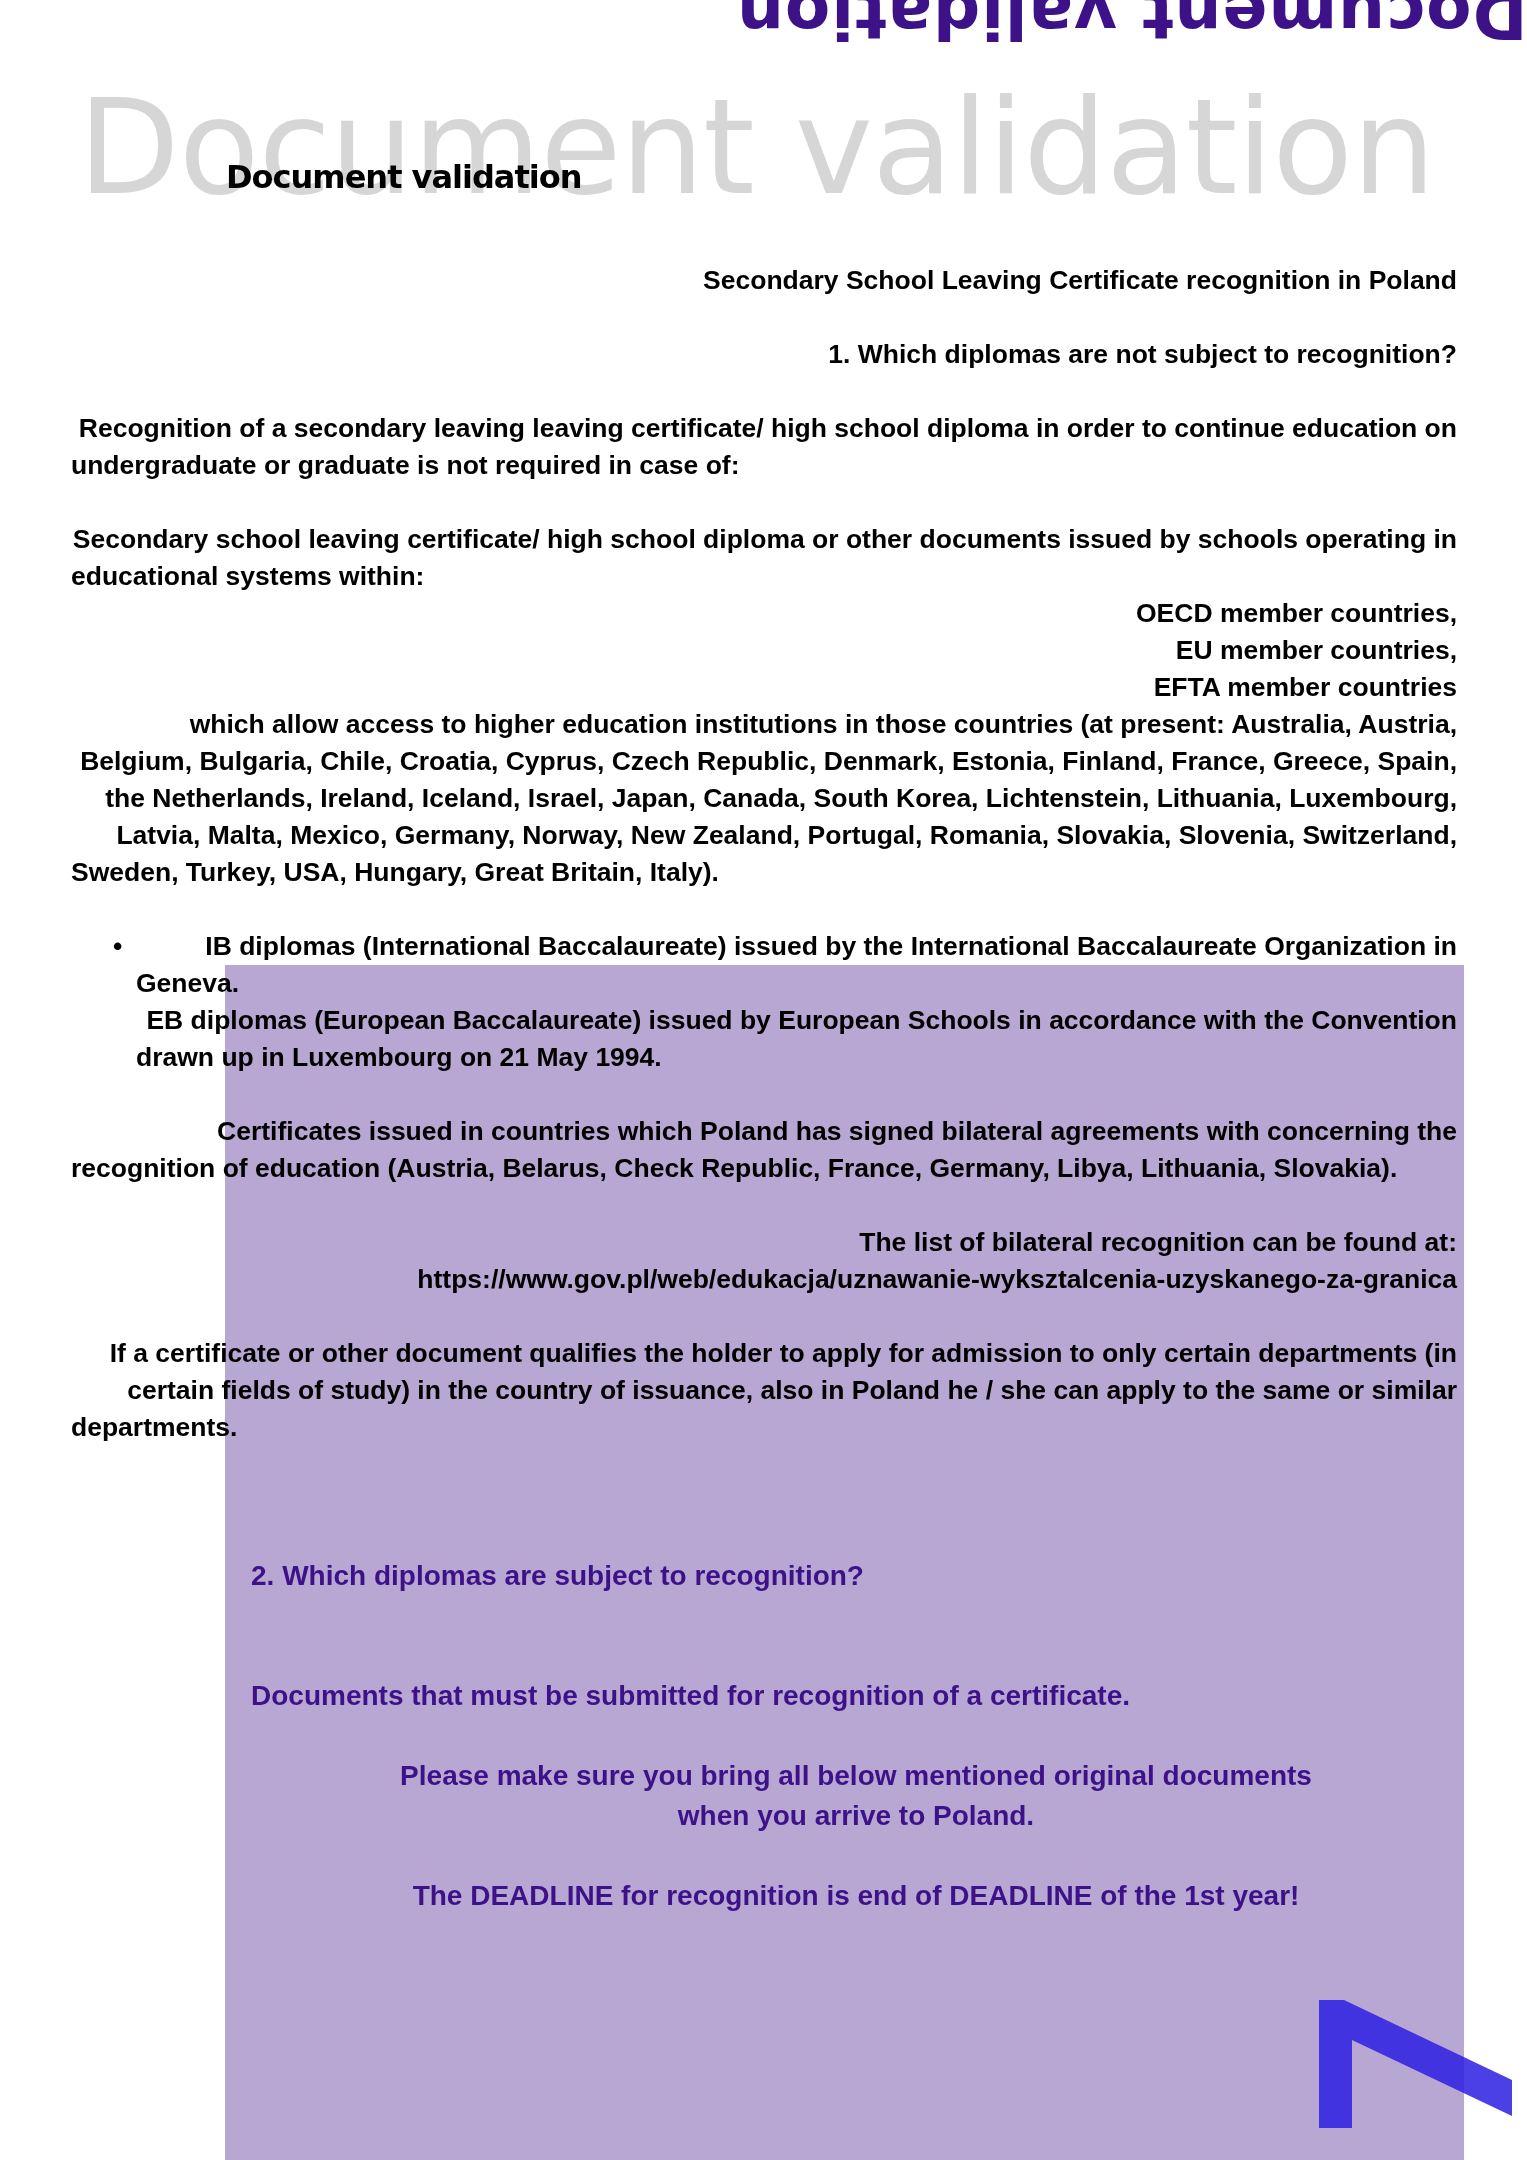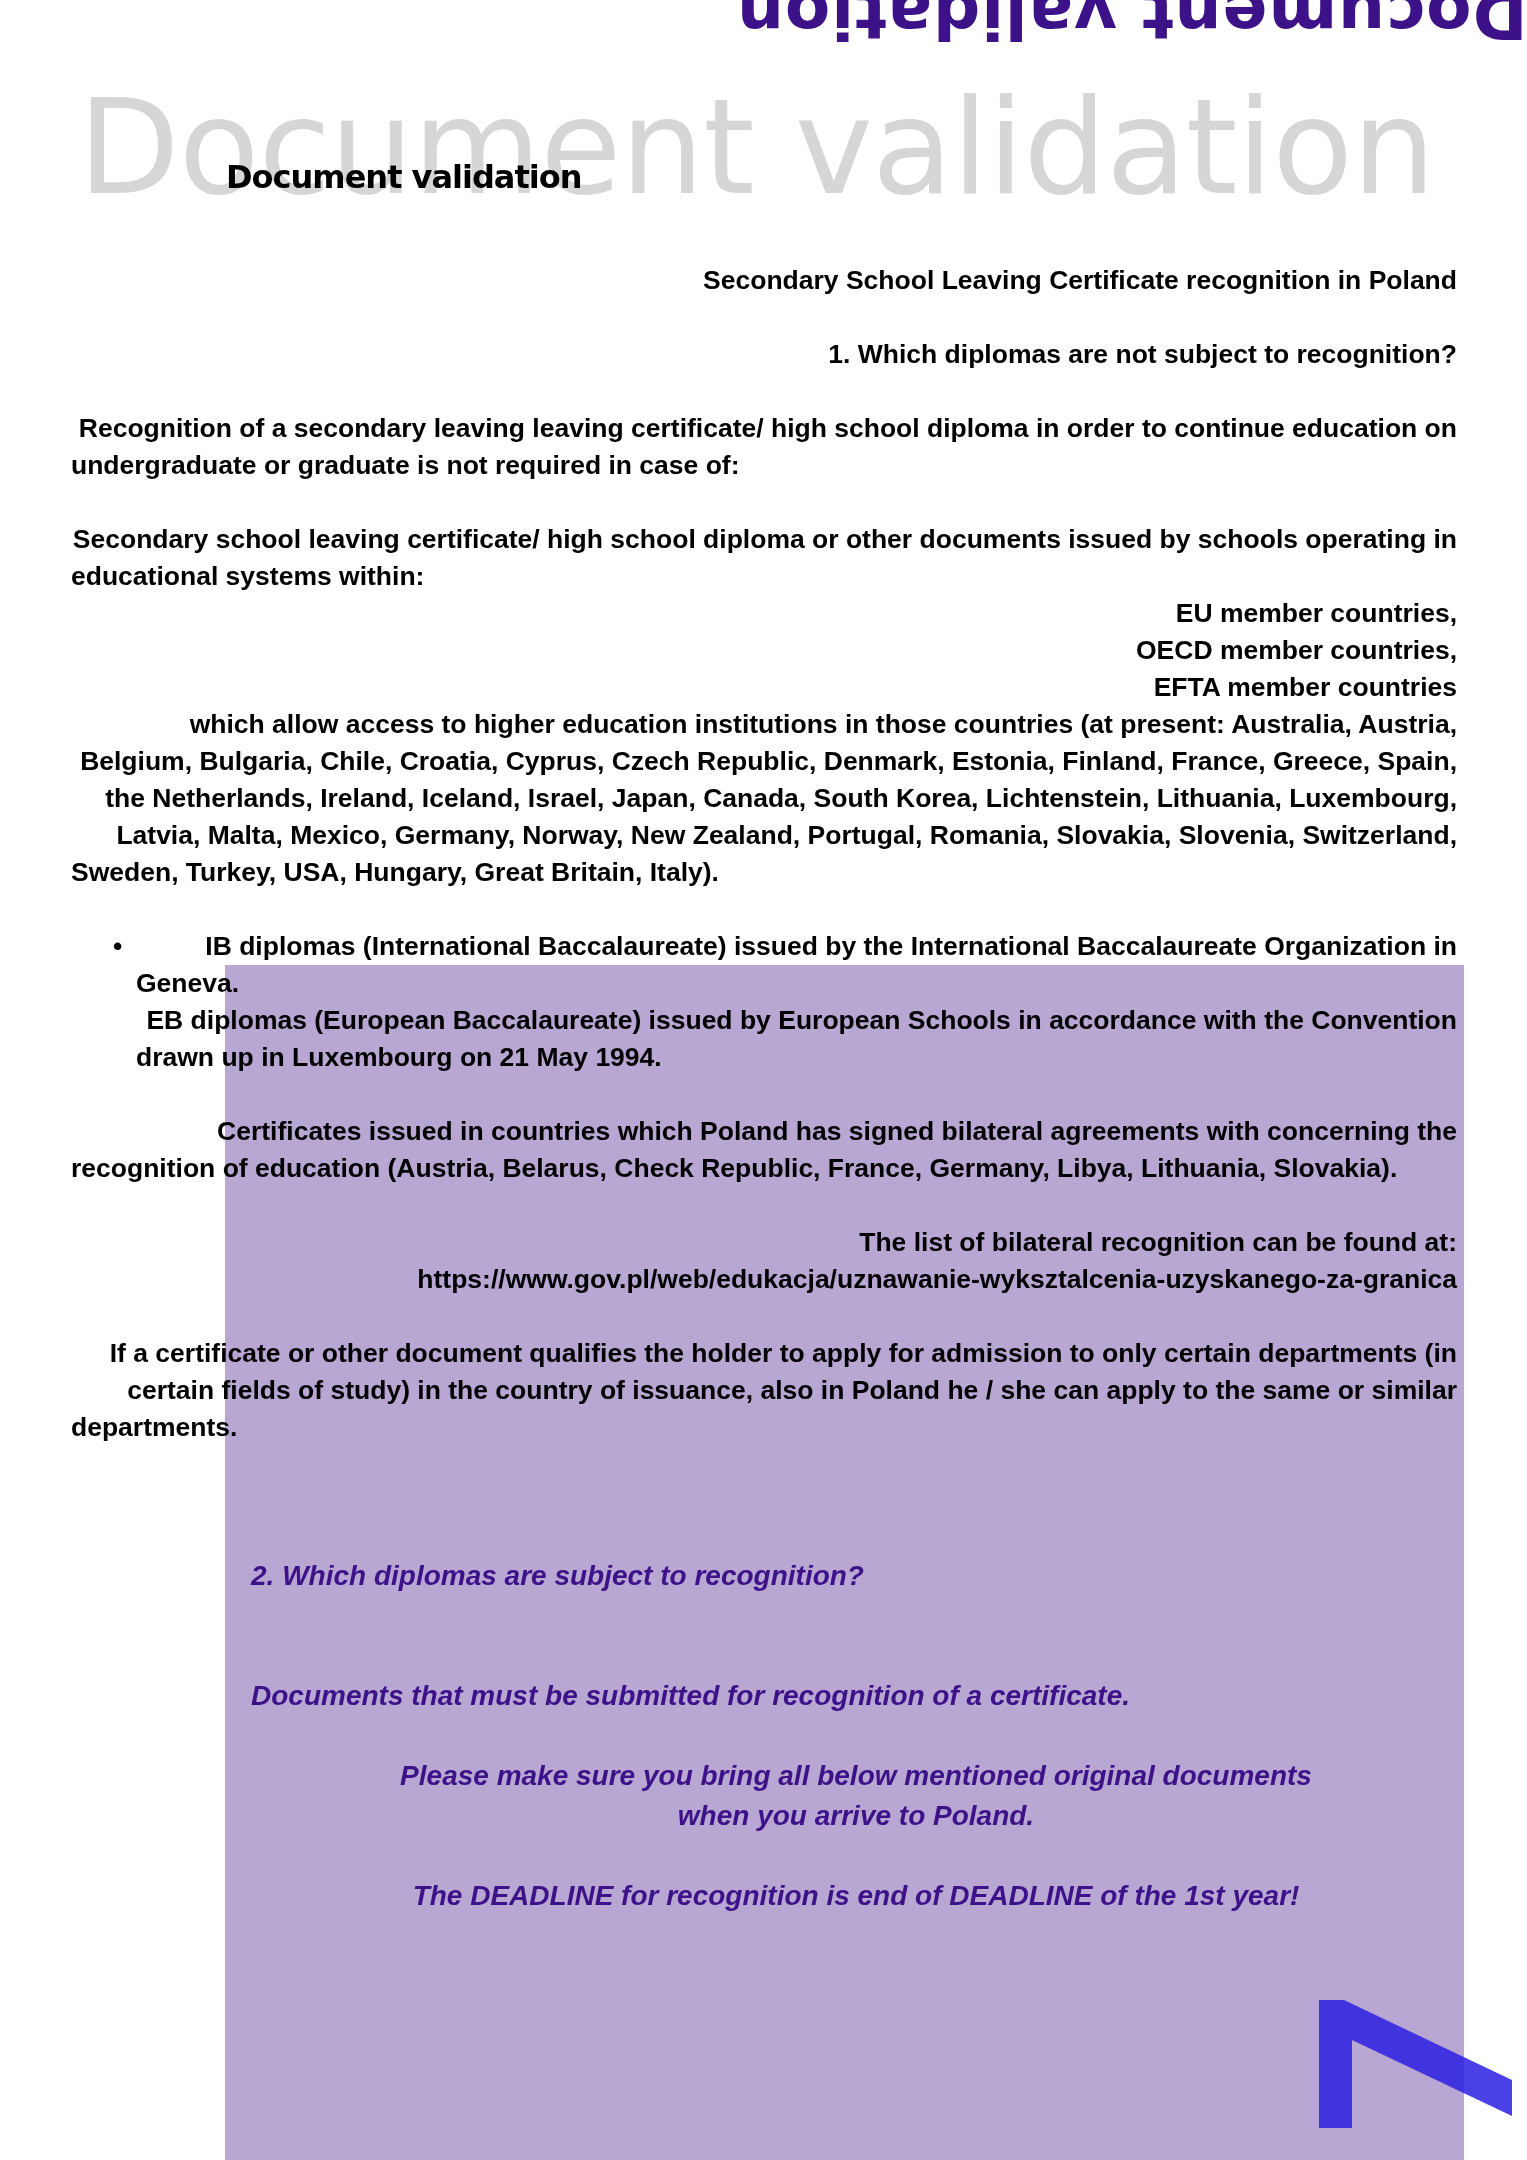--- a/index.html
+++ b/index.html
@@ -41,21 +41,21 @@
   .indent { padding-left: 65px; }
   .bullet-block { position: relative; padding-left: 65px; }
   .bullet-dot {
     position: absolute; left: 42px; top: 0;
   }
   .url { word-break: break-all; }
   .purple-content {
     position: absolute; left: 251px; top: 1556px; width: 1200px;
     font-size: 28px; line-height: 40px; font-weight: bold; color: #3d1289;
   }
-  .purple-content p { margin: 0; font-style: italic; }
+  .purple-content p { margin: 0; }
   .pgap { height: 40px; }
   .center-block { text-align: center; width: 1210px; }
   .logo-mark {
     position: absolute; left: 1310px; top: 1998px;
   }
 </style>
 </head>
 <body>
 
 <div class="rotated-title">Document validation</div>
@@ -64,22 +64,22 @@
 <div class="doc-title">Document validation</div>
 
 <div class="content">
   <p>Secondary School Leaving Certificate recognition in Poland</p>
   <div class="gap"></div>
   <p>1. Which diplomas are not subject to recognition?</p>
   <div class="gap"></div>
   <p class="justify">Recognition of a secondary leaving leaving certificate/ high school diploma in order to continue education on undergraduate or graduate is not required in case of:</p>
   <div class="gap"></div>
   <p class="justify">Secondary school leaving certificate/ high school diploma or other documents issued by schools operating in educational systems within:</p>
+  <p class="indent">OECD member countries,</p>
   <p class="indent">EU member countries,</p>
-  <p class="indent">OECD member countries,</p>
   <p class="indent">EFTA member countries</p>
   <p class="justify">which allow access to higher education institutions in those countries (at present: Australia, Austria, Belgium, Bulgaria, Chile, Croatia, Cyprus, Czech Republic, Denmark, Estonia, Finland, France, Greece, Spain, the Netherlands, Ireland, Iceland, Israel, Japan, Canada, South Korea, Lichtenstein, Lithuania, Luxembourg, Latvia, Malta, Mexico, Germany, Norway, New Zealand, Portugal, Romania, Slovakia, Slovenia, Switzerland, Sweden, Turkey, USA, Hungary, Great Britain, Italy).</p>
   <div class="gap"></div>
   <div class="bullet-block">
     <span class="bullet-dot">•</span>
     <p class="justify">IB diplomas (International Baccalaureate) issued by the International Baccalaureate Organization in Geneva.</p>
     <p class="justify">EB diplomas (European Baccalaureate) issued by European Schools in accordance with the Convention drawn up in Luxembourg on 21 May 1994.</p>
   </div>
   <div class="gap"></div>
   <p class="justify">Certificates issued in countries which Poland has signed bilateral agreements with concerning the recognition of education (Austria, Belarus, Check Republic, France, Germany, Libya, Lithuania, Slovakia).</p>

